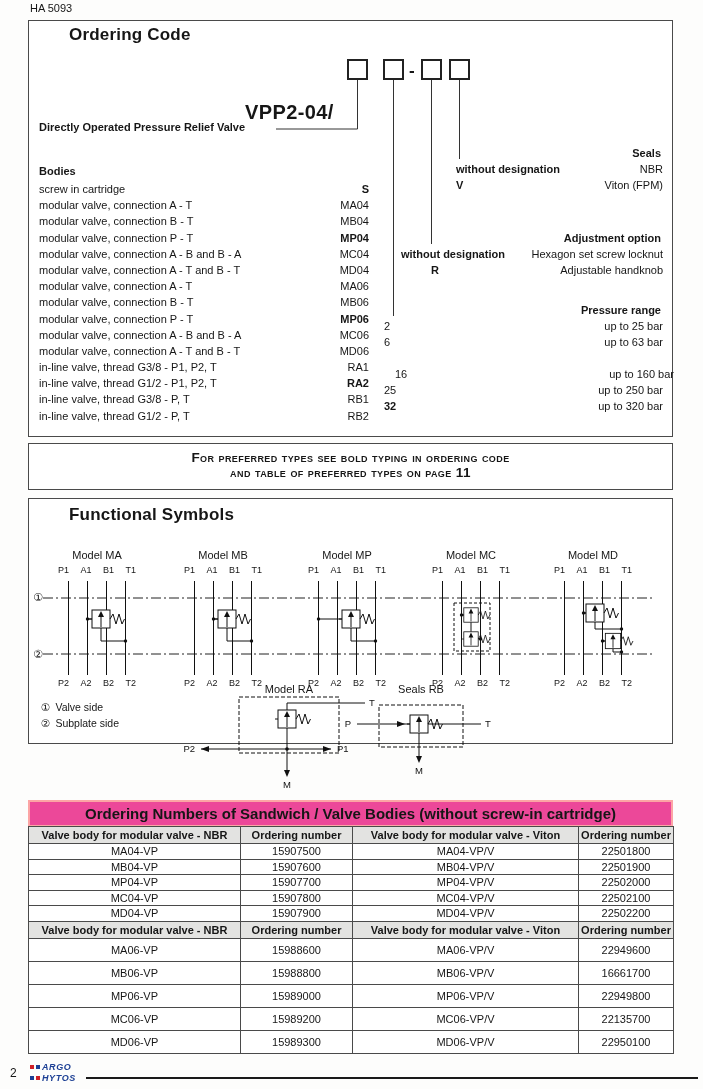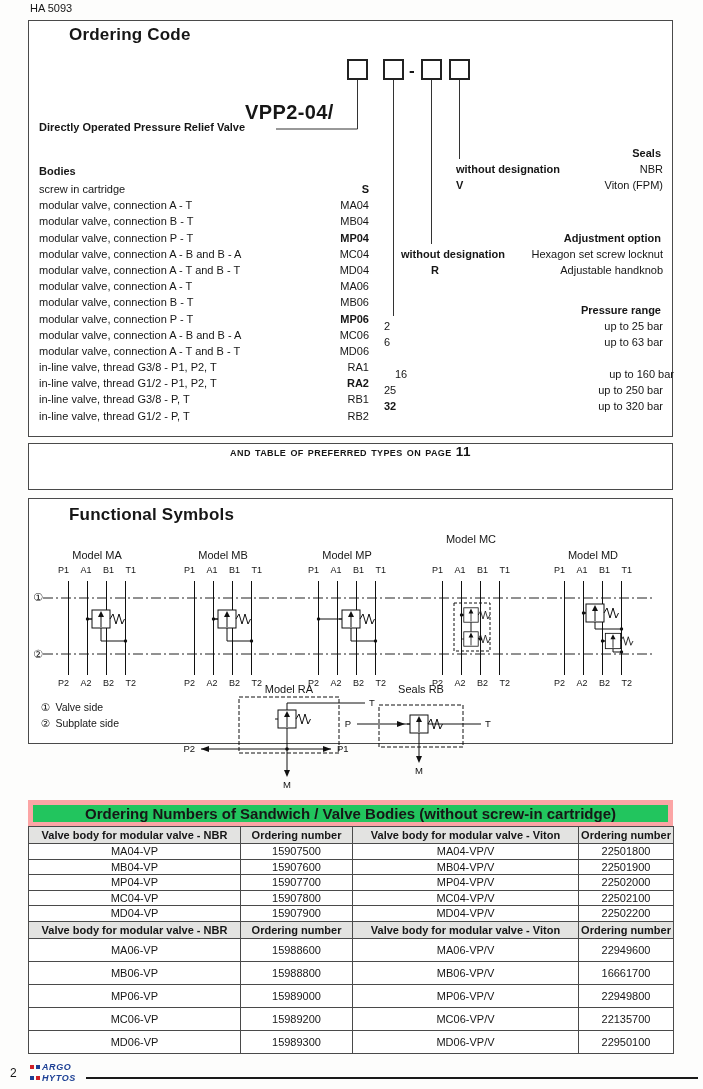--- a/index.html
+++ b/index.html
@@ -20,22 +20,22 @@
   .b { font-weight:bold; }
   .rtitle { position:absolute; right:11px; font-weight:bold; font-size:11px; text-align:right; }
   .kv { position:absolute; display:flex; justify-content:space-between; font-size:11px; line-height:13px; }
   .kv .code { font-weight:bold; }
   .kv .code.n { font-weight:normal; }
   .notebox { text-align:center; font-weight:bold; font-variant:small-caps; font-size:13.5px; letter-spacing:.4px; }
   .mname { position:absolute; width:90px; text-align:center; font-size:11px; }
   .ports { position:absolute; display:flex; justify-content:space-between; width:78px; font-size:9px; }
   .sidemark { position:absolute; font-size:11px; }
   .legend-row { position:absolute; font-size:10.5px; display:flex; gap:5px; }
-  .tbar { position:absolute; left:28px; top:800px; width:645px; height:27px; border:5px solid #fca5a5;
-          display:flex; align-items:center; justify-content:center; font-weight:bold; font-size:15px; background:#22c55e; }
+  .tbar { position:absolute; left:28px; top:800px; width:645px; height:27px; border:2px solid #fca5a5;
+          display:flex; align-items:center; justify-content:center; font-weight:bold; font-size:15px; background:#ec4899; }
   .otable { position:absolute; left:28px; top:826px; width:645px; border-collapse:collapse; table-layout:fixed; font-size:11px; background:#fff; }
   .otable th, .otable td { border:1px solid #4a4a4a; text-align:center; padding:0; }
   .otable th { background:#e3e3e1; font-weight:bold; height:17px; }
   .otable tr.g1 td { height:15.5px; }
   .otable tr.g2 td { height:23px; }
   .pageno { position:absolute; left:10px; top:1066px; font-size:12px; }
   .logo { position:absolute; left:30px; top:1062px; display:flex; flex-direction:column; gap:1px; }
   .lrow { display:flex; align-items:center; gap:2px; height:10px; }
   .ltext { font-size:9px; font-weight:bold; color:#1c3f94; letter-spacing:.6px; font-style:italic; }
   .sq { width:4px; height:4px; display:inline-block; }
@@ -171,30 +171,31 @@
         <span class="code n">25</span>
         <span>up to 250 bar</span>
       </div>
     <div class="kv" style="left:355px;top:379px;width:279px;">
         <span class="code">32</span>
         <span>up to 320 bar</span>
       </div>
   </section>
 
   <section class="box notebox" style="left:28px;top:443px;width:645px;height:47px;">
+    <div style="margin-top:6px;">For preferred types see bold typing in ordering code</div>
     <div>and table of preferred types on page 11</div>
   </section>
 
   <section class="box" style="left:28px;top:498px;width:645px;height:246px;">
     <h1 class="abs sec-title" style="left:10px;top:6px;">Functional Symbols</h1>
 
     <div class="mname" style="left:23px;top:50px;">Model MA</div>
     <div class="mname" style="left:149px;top:50px;">Model MB</div>
     <div class="mname" style="left:273px;top:50px;">Model MP</div>
-    <div class="mname" style="left:397px;top:34px;">Model MC</div>
+    <div class="mname" style="left:397px;top:50px;">Model MC</div>
     <div class="mname" style="left:519px;top:50px;">Model MD</div>
 
     <div class="ports" style="left:29px;top:66px;">
         <span>P1</span>
         <span>A1</span>
         <span>B1</span>
         <span>T1</span>
       </div>
     <div class="ports" style="left:155px;top:66px;">
         <span>P1</span>

